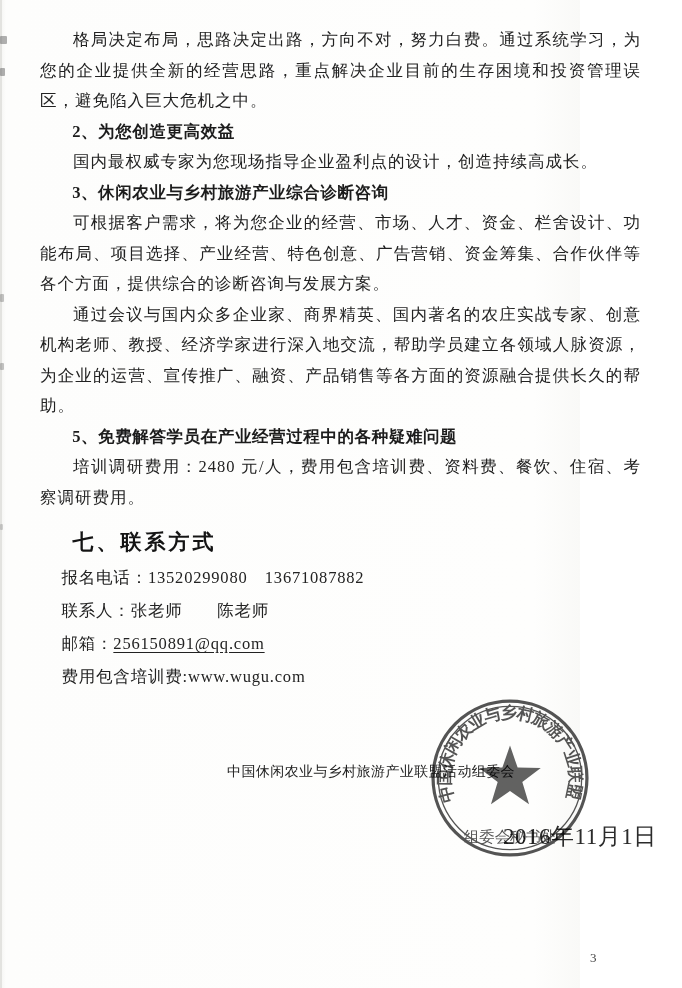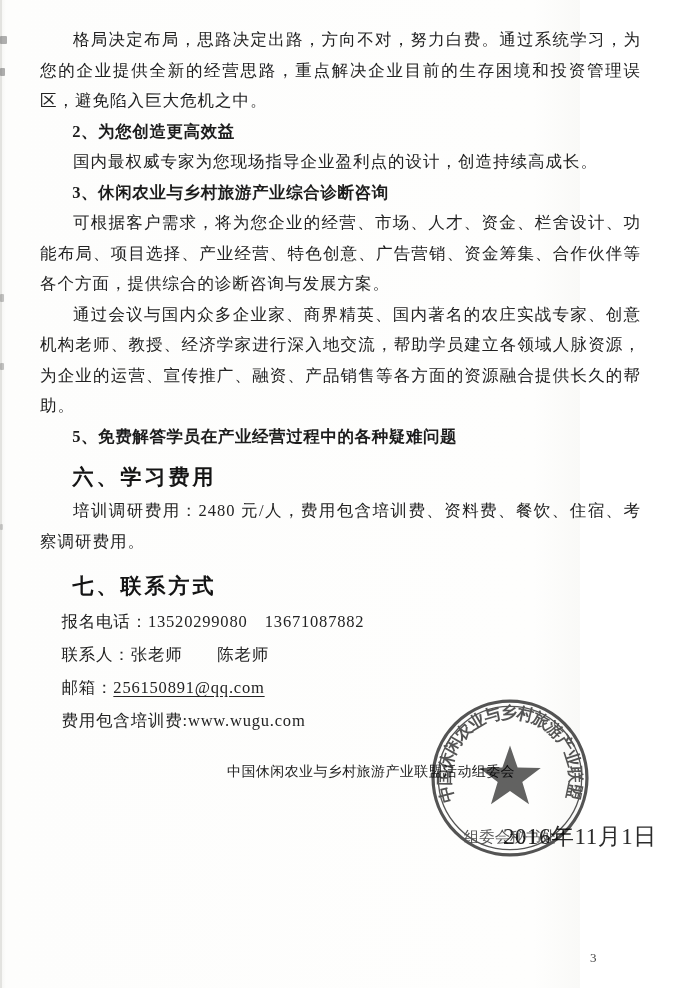--- a/index.html
+++ b/index.html
@@ -70,21 +70,20 @@
   <div class="edge-mark m5"></div>
 
   <div class="content">
     <p class="para">格局决定布局，思路决定出路，方向不对，努力白费。通过系统学习，为您的企业提供全新的经营思路，重点解决企业目前的生存困境和投资管理误区，避免陷入巨大危机之中。</p>
     <p class="item">2、为您创造更高效益</p>
     <p class="para">国内最权威专家为您现场指导企业盈利点的设计，创造持续高成长。</p>
     <p class="item">3、休闲农业与乡村旅游产业综合诊断咨询</p>
     <p class="para">可根据客户需求，将为您企业的经营、市场、人才、资金、栏舍设计、功能布局、项目选择、产业经营、特色创意、广告营销、资金筹集、合作伙伴等各个方面，提供综合的诊断咨询与发展方案。</p>
     <p class="para">通过会议与国内众多企业家、商界精英、国内著名的农庄实战专家、创意机构老师、教授、经济学家进行深入地交流，帮助学员建立各领域人脉资源，为企业的运营、宣传推广、融资、产品销售等各方面的资源融合提供长久的帮助。</p>
     <p class="item">5、免费解答学员在产业经营过程中的各种疑难问题</p>
-    <h2 class="heading h6">六、学习费用</h2>
     <p class="para">培训调研费用：2480 元/人，费用包含培训费、资料费、餐饮、住宿、考察调研费用。</p>
     <h2 class="heading h7">七、联系方式</h2>
     <p class="contact">报名电话：13520299080　13671087882</p>
     <p class="contact">联系人：张老师　　陈老师</p>
     <p class="contact"><span>邮箱：</span><a class="email-link" href="#">256150891@qq.com</a></p>
     <p class="contact">费用包含培训费:www.wugu.com</p>
   </div>
 
   <div class="signature">
     <svg class="seal" viewBox="0 0 200 200" aria-hidden="true">

